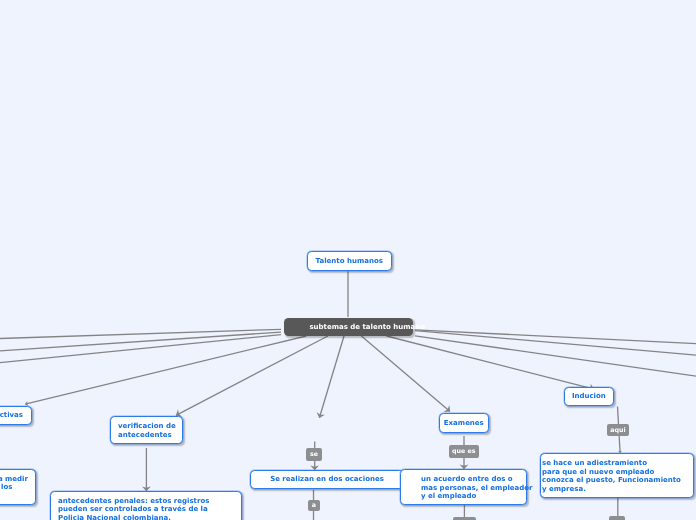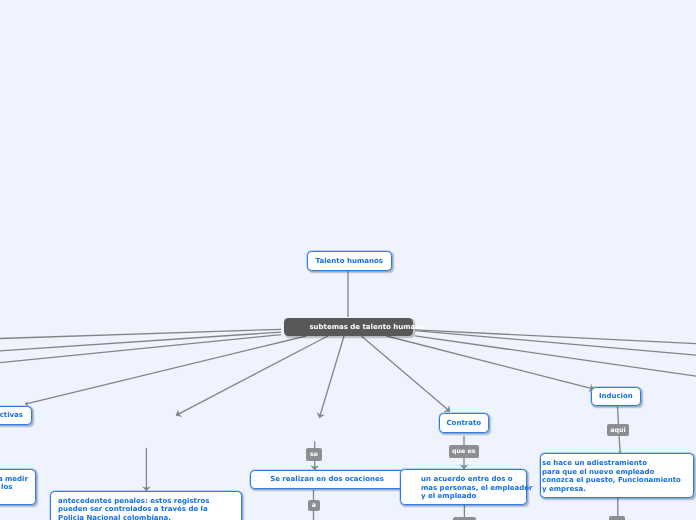--- a/index.html
+++ b/index.html
@@ -64,27 +64,31 @@
   </div>
 
   <div class="node ngray ctr" style="left:283.5px;top:318px;width:128.5px;height:17.6px;">
     <span>subtemas de talento humano</span>
   </div>
 
   <div class="node nblue ctr" style="left:-66.3px;top:406px;width:97.5px;height:19px;">
     <span>pruebas proyectivas</span>
   </div>
 
+  <div class="node nblue lft" style="left:110.3px;top:416.3px;width:73px;height:28.2px;padding-left:7px;">
+    <span>verificacion de
+antecedentes</span>
+  </div>
 
 
   <div class="node nblue ctr" style="left:438.6px;top:413px;width:49.6px;height:19.6px;">
-    <span>Contrato</span>
+    <span>Examenes</span>
   </div>
 
-  <div class="node nblue ctr" style="left:591px;top:386.6px;width:49.7px;height:19.4px;">
+  <div class="node nblue ctr" style="left:564px;top:386.6px;width:49.7px;height:19.4px;">
     <span>Inducion</span>
   </div>
 
   <div class="node nblue lft" style="left:-71.5px;top:468.6px;width:107.4px;height:36px;padding-left:7px;">
     <span>se emplean para medir
 la capacidad de los
 aspirantes</span>
   </div>
 
   <div class="node nblue lft" style="left:49.6px;top:491px;width:191.5px;height:35.3px;padding-left:7px;">

